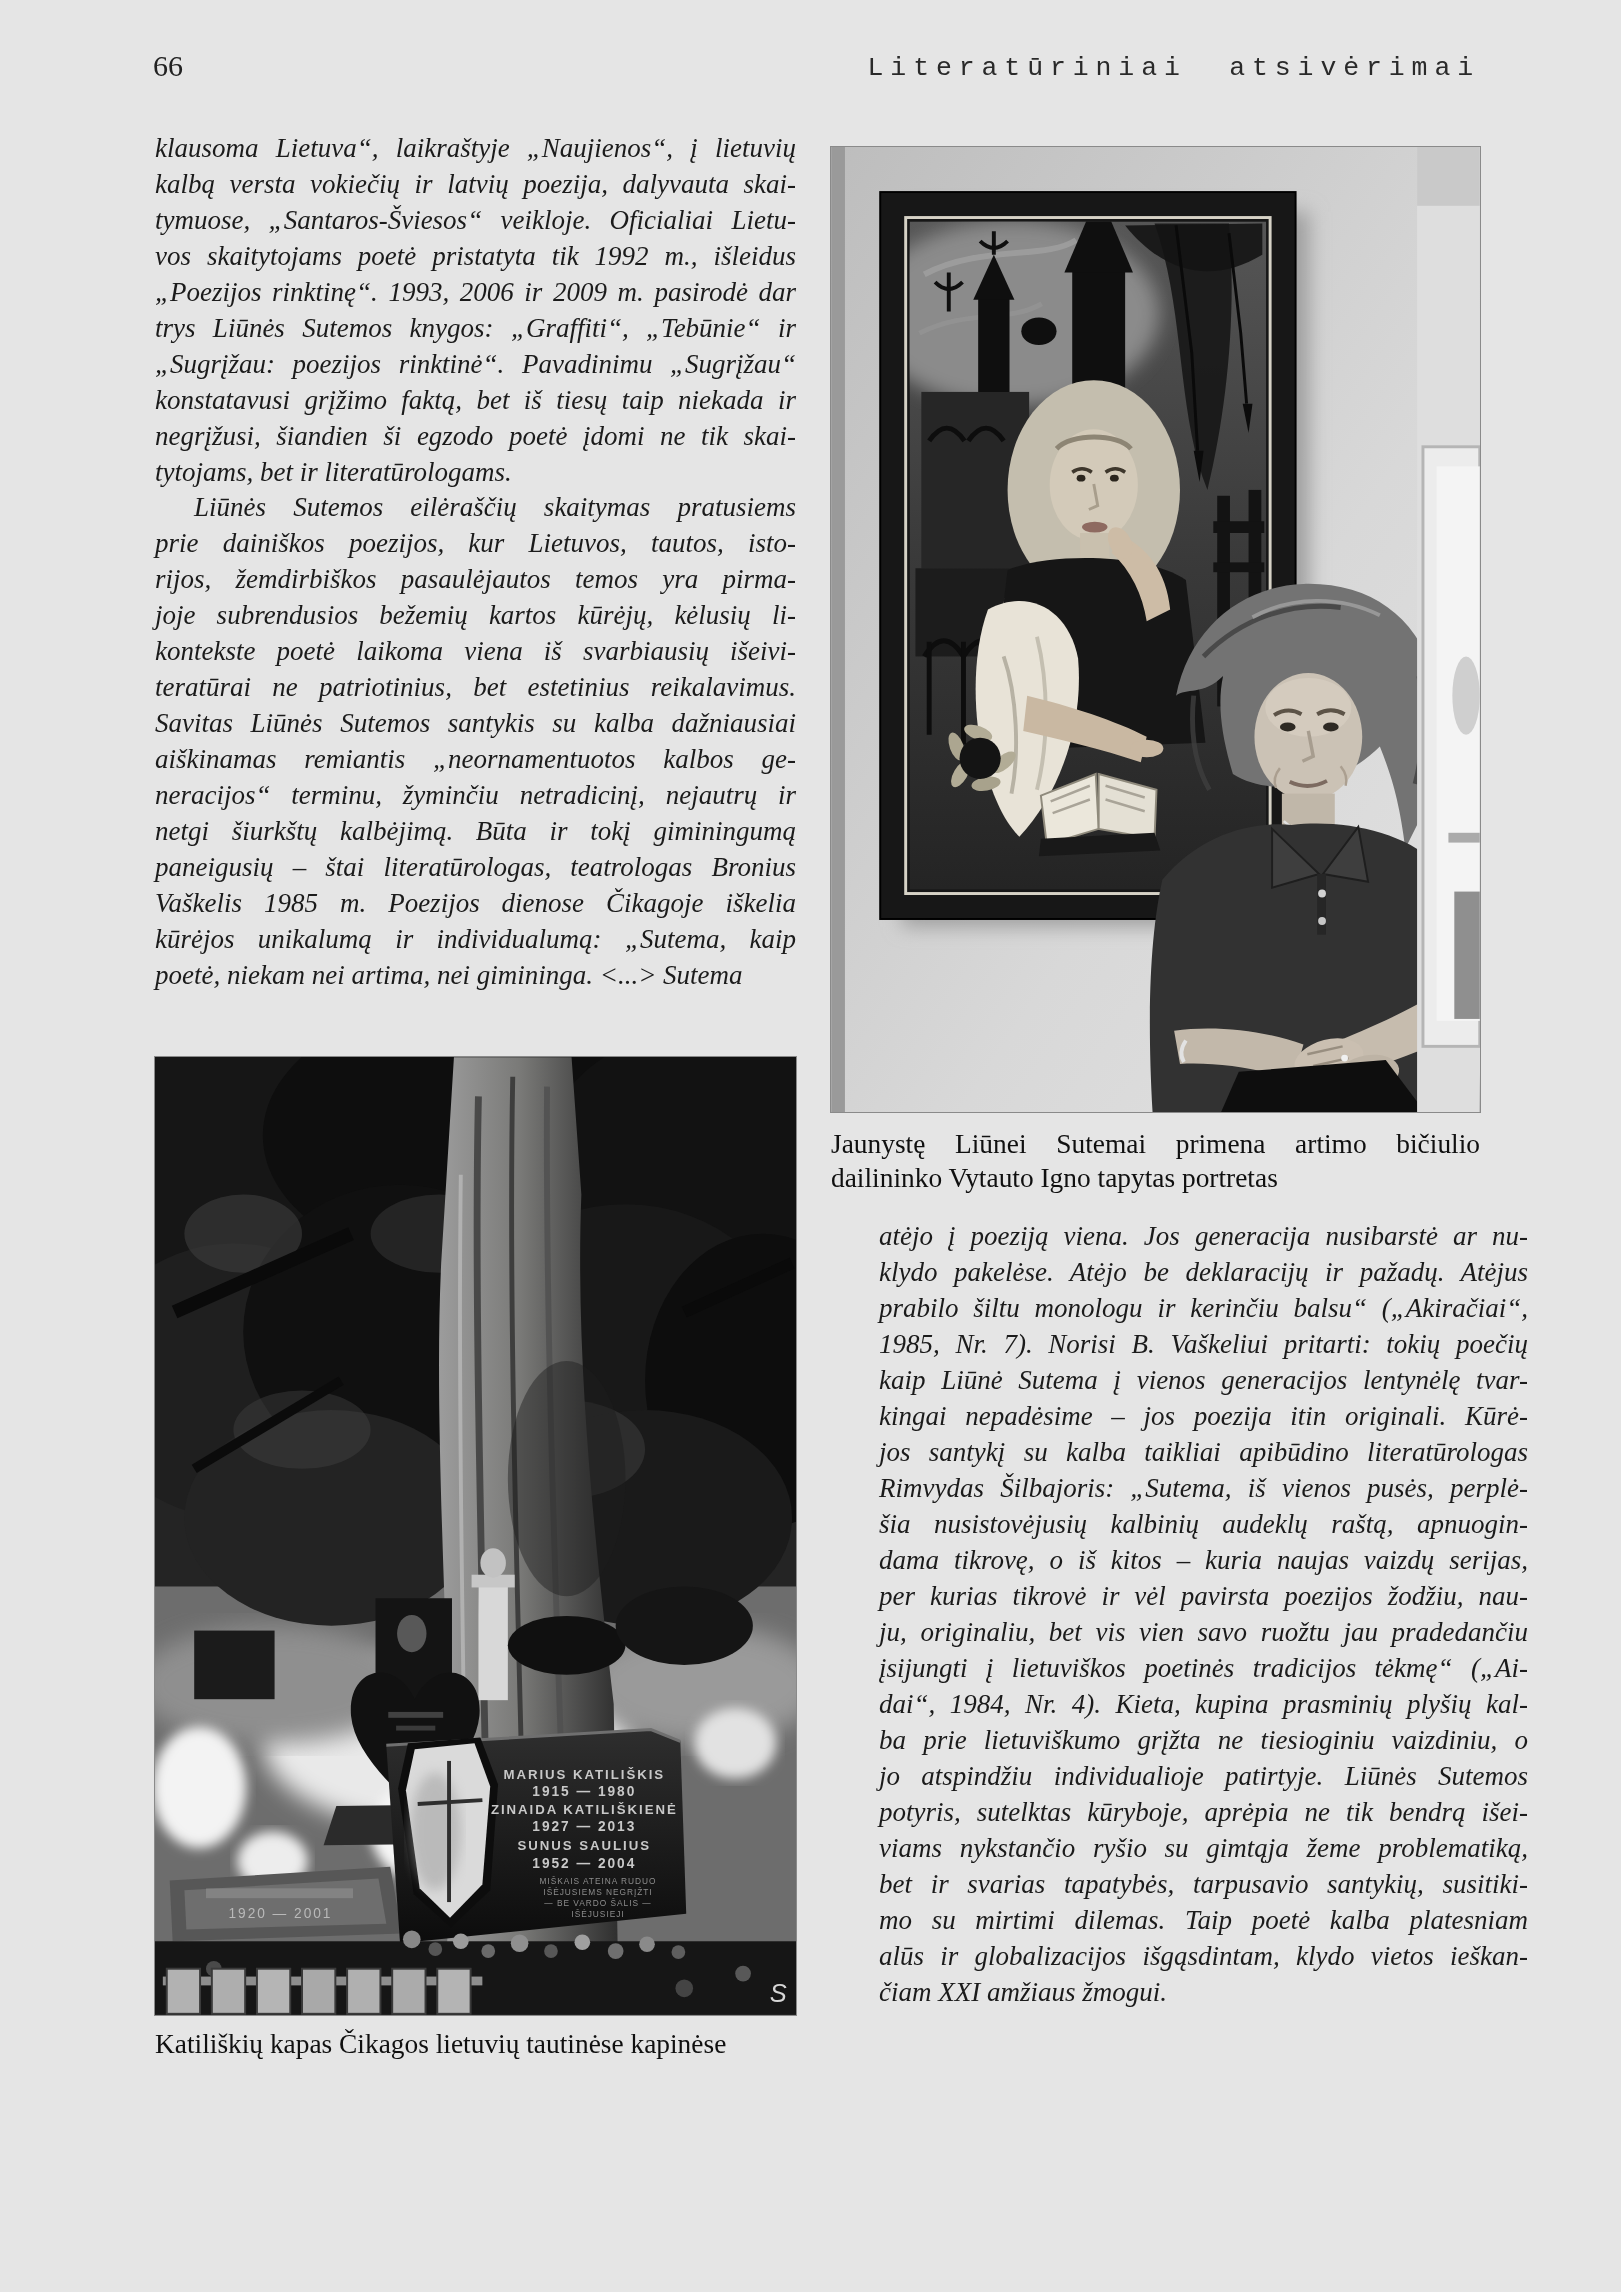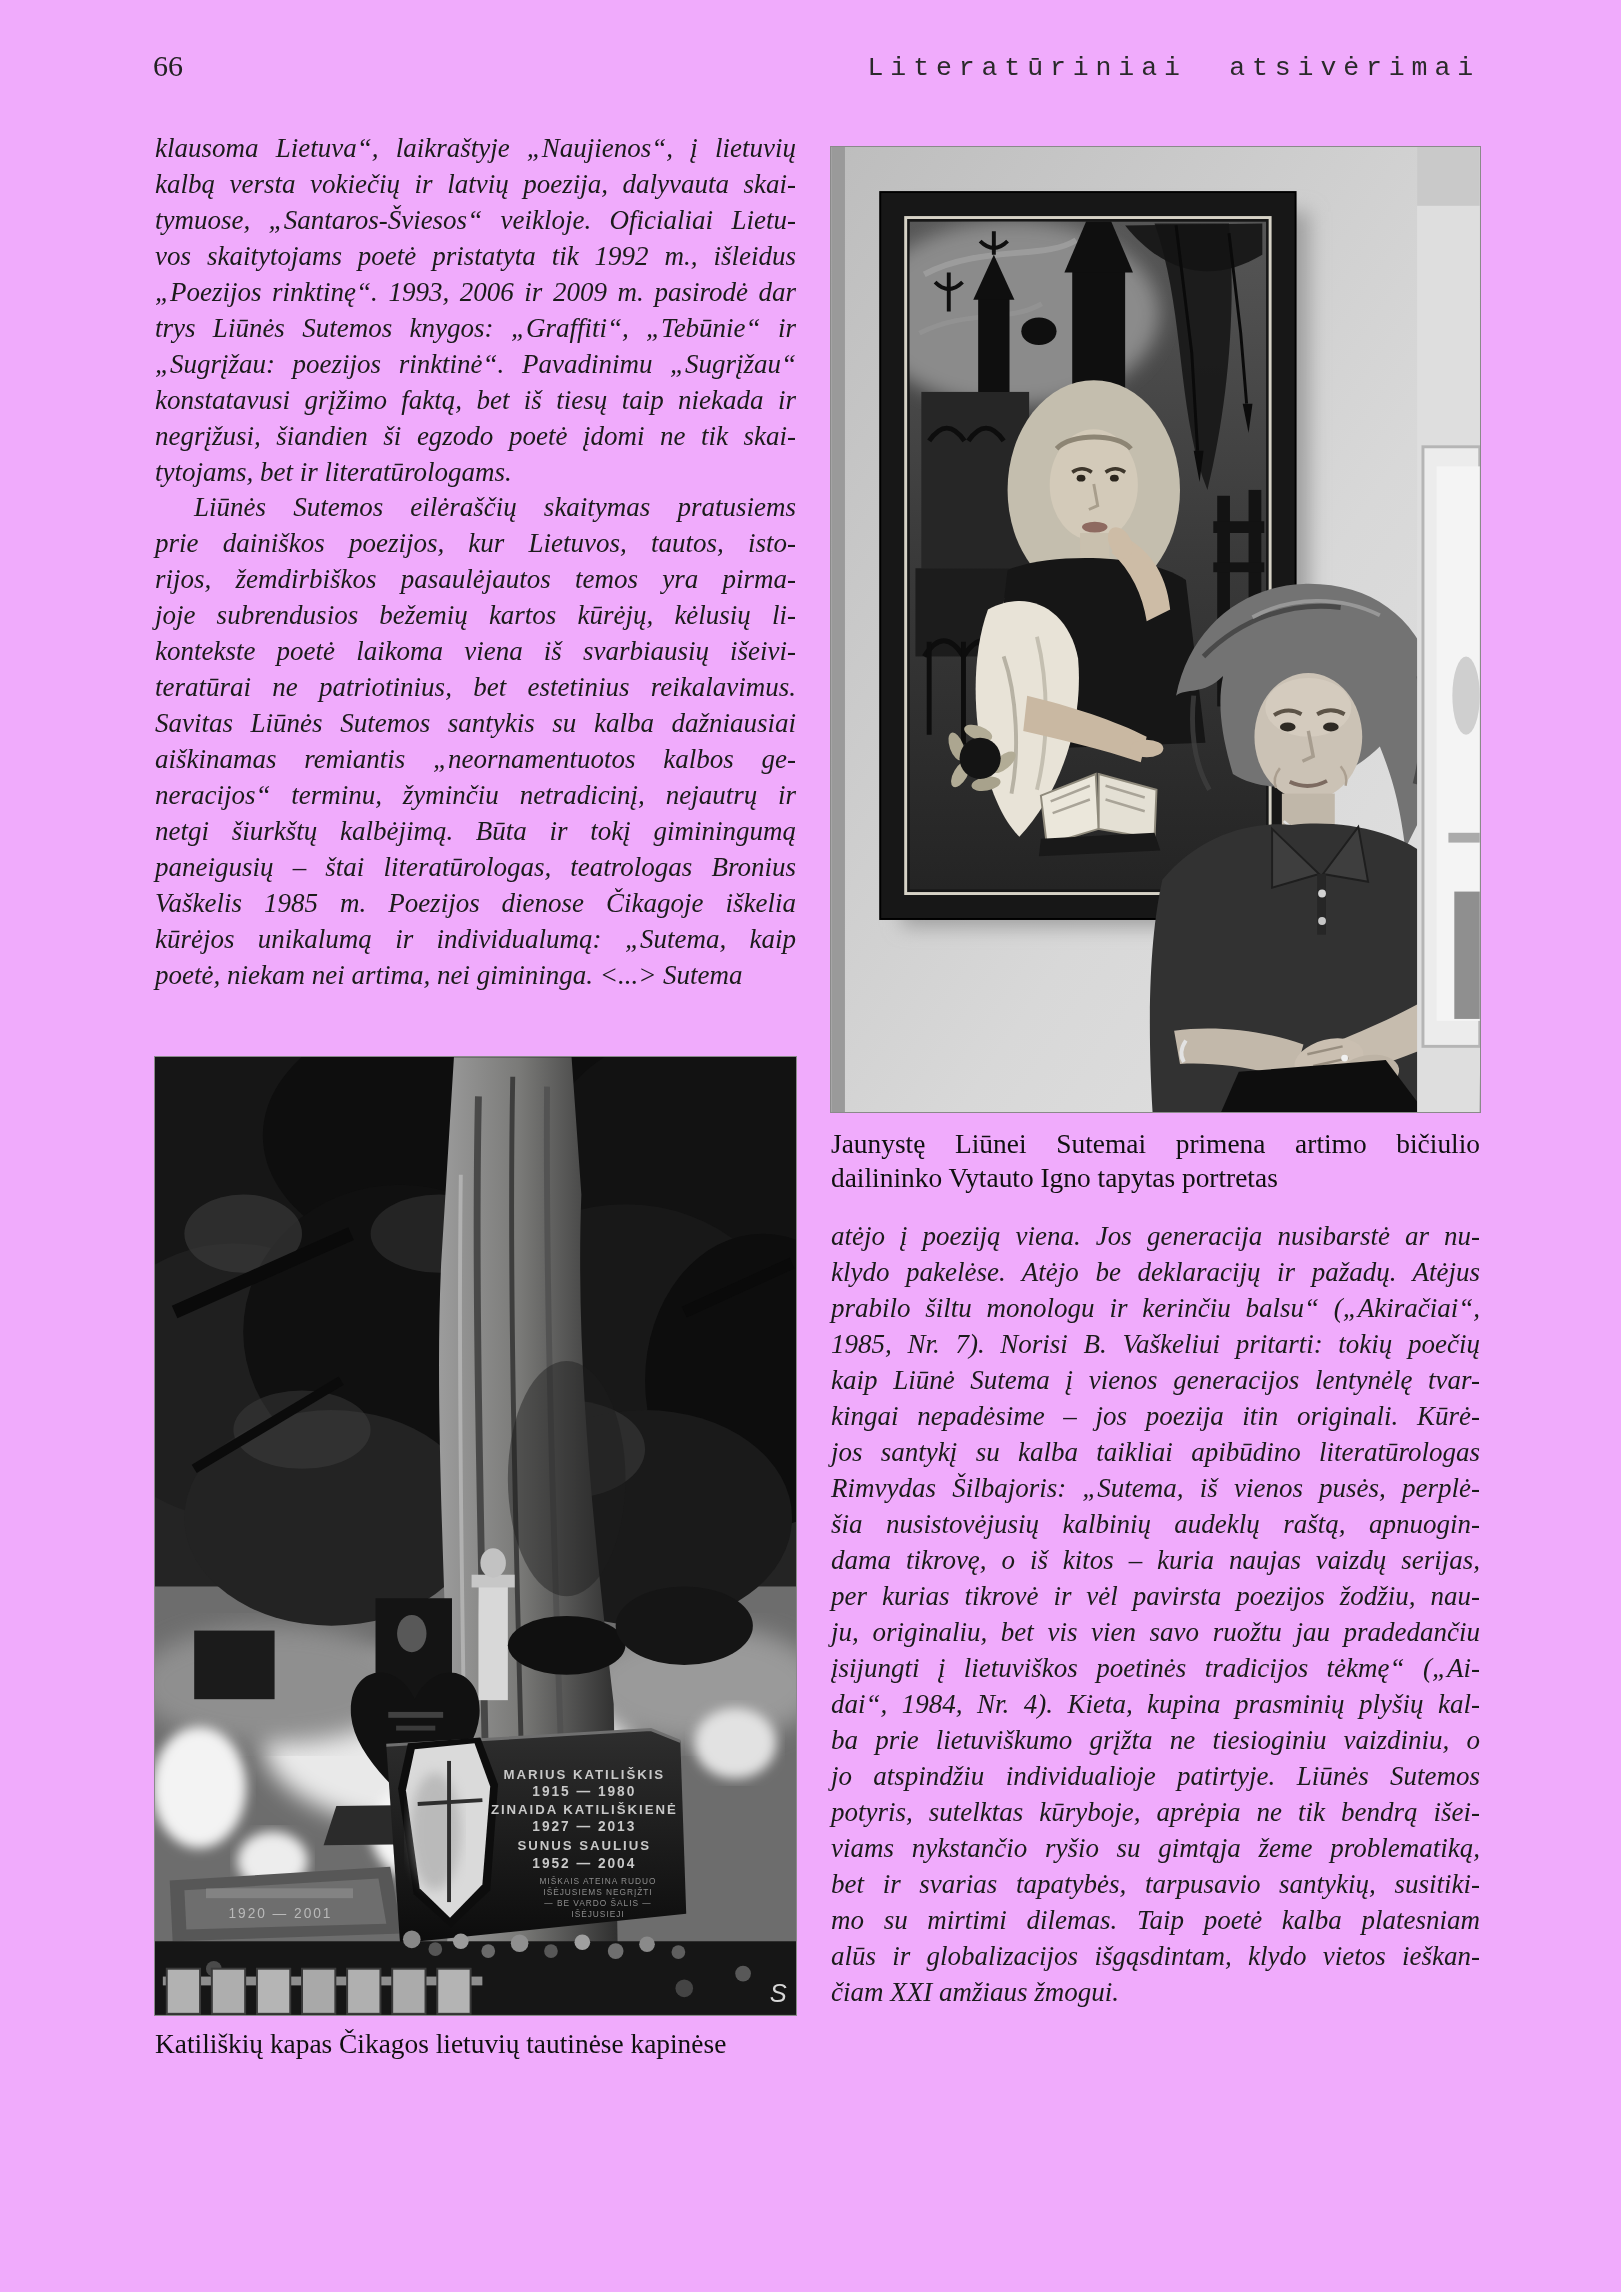--- a/index.html
+++ b/index.html
@@ -1,29 +1,29 @@
 <!DOCTYPE html>
 <html><head>
 <meta charset="utf-8">
 <style>
   html,body{margin:0;padding:0;background:#777;}
   .page{
     position:relative;width:1621px;height:2293px;margin:0 auto;
-    background:#f0abfc;font-family:"Liberation Serif",serif;color:#1c1c1c;
+    background:#e5e5e5;font-family:"Liberation Serif",serif;color:#1c1c1c;
     overflow:hidden;
   }
   .abs{position:absolute;}
   .pagenum{left:153px;top:49px;font-size:30px;color:#222;}
   .runhead{left:686px;top:53px;width:794px;text-align:right;font-size:26.5px;
     letter-spacing:6.9px;word-spacing:19.6px;color:#2a2a2a;font-family:Liberation Mono, monospace;}
   .textcol{font-size:27px;color:#1b1b1b;font-style:italic;}
   .leftcol{left:155px;width:641px;}
   .rightcol{left:831px;width:649px;}
   .lh-left{line-height:36px;}
-  .lh-right{line-height:36px;}
+  .lh-right{line-height:36px;margin-left:48px;}
   .jline{text-align:justify;text-align-last:justify;white-space:nowrap;overflow:visible;}
   .lastline{text-align-last:left;}
   .indent-first .jline:first-child{text-indent:39px;}
   .caption{font-weight:normal;font-size:27.4px;line-height:34px;color:#101010;}
   .photo{background:#d9d9d9;outline:1px solid #8a8a8a;overflow:hidden;}
   svg text{font-family:"Liberation Sans",sans-serif;}
 </style>
 </head>
 <body>
 

